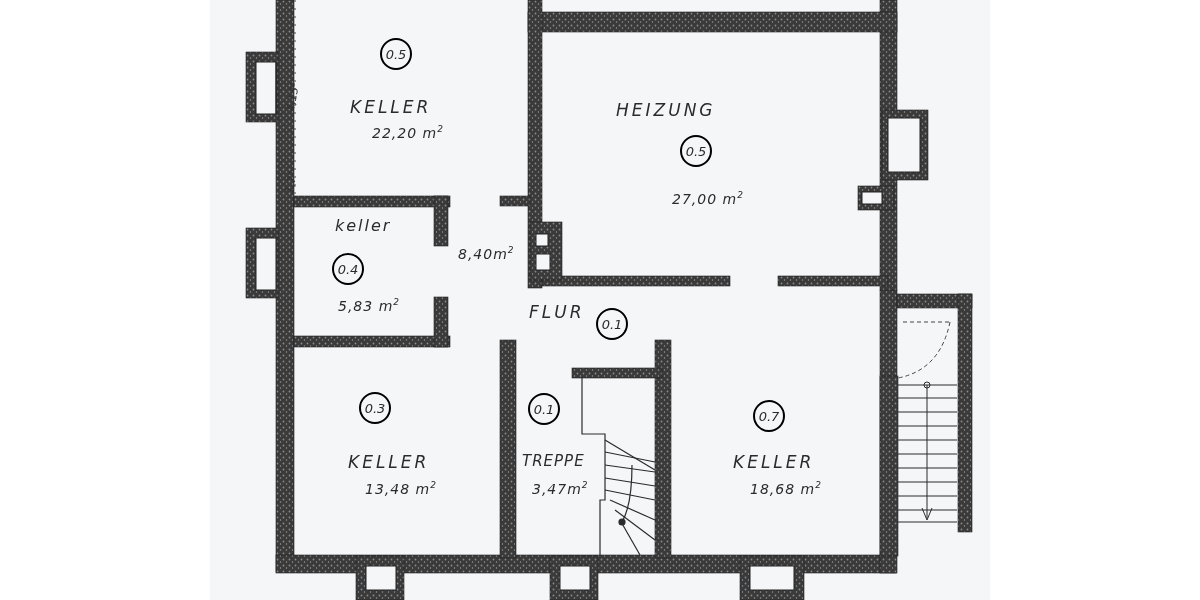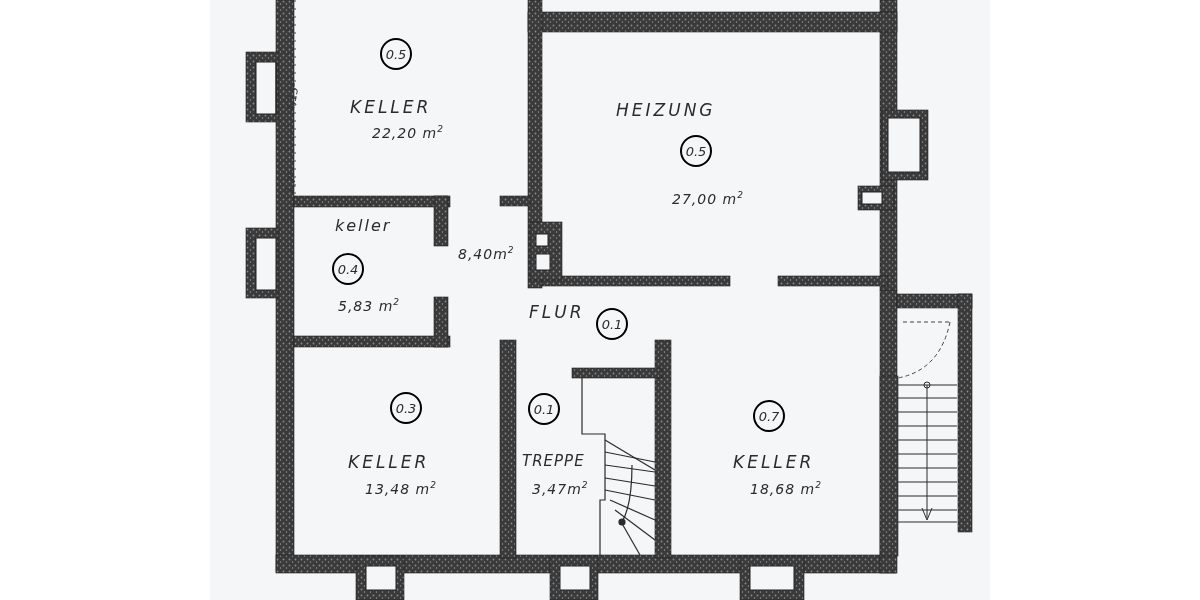--- a/index.html
+++ b/index.html
@@ -136,21 +136,21 @@
 <div class="lbl area" style="left:672px;top:190px;"><span>27,00</span> <span>m</span><sup>2</sup></div>
 
 <div class="lbl room-name small" style="left:335px;top:216px;">keller</div>
 <div class="num" style="left:332px;top:253px;">0.4</div>
 <div class="lbl area" style="left:338px;top:297px;"><span>5,83</span> <span>m</span><sup>2</sup></div>
 
 <div class="lbl area" style="left:458px;top:245px;"><span>8,40</span><span>m</span><sup>2</sup></div>
 <div class="lbl room-name" style="left:515px;top:302px;margin-left:14px;">FLUR</div>
 <div class="num" style="left:596px;top:308px;">0.1</div>
 
-<div class="num" style="left:390px;top:392px;">0.3</div>
+<div class="num" style="left:359px;top:392px;">0.3</div>
 <div class="lbl room-name" style="left:348px;top:452px;">KELLER</div>
 <div class="lbl area" style="left:365px;top:480px;"><span>13,48</span> <span>m</span><sup>2</sup></div>
 
 <div class="num" style="left:528px;top:393px;">0.1</div>
 <div class="lbl room-name small" style="left:522px;top:452px;letter-spacing:1px;font-size:15px;">TREPPE</div>
 <div class="lbl area" style="left:532px;top:480px;"><span>3,47</span><span>m</span><sup>2</sup></div>
 
 <div class="num" style="left:753px;top:400px;">0.7</div>
 <div class="lbl room-name" style="left:733px;top:452px;">KELLER</div>
 <div class="lbl area" style="left:750px;top:480px;"><span>18,68</span> <span>m</span><sup>2</sup></div>

